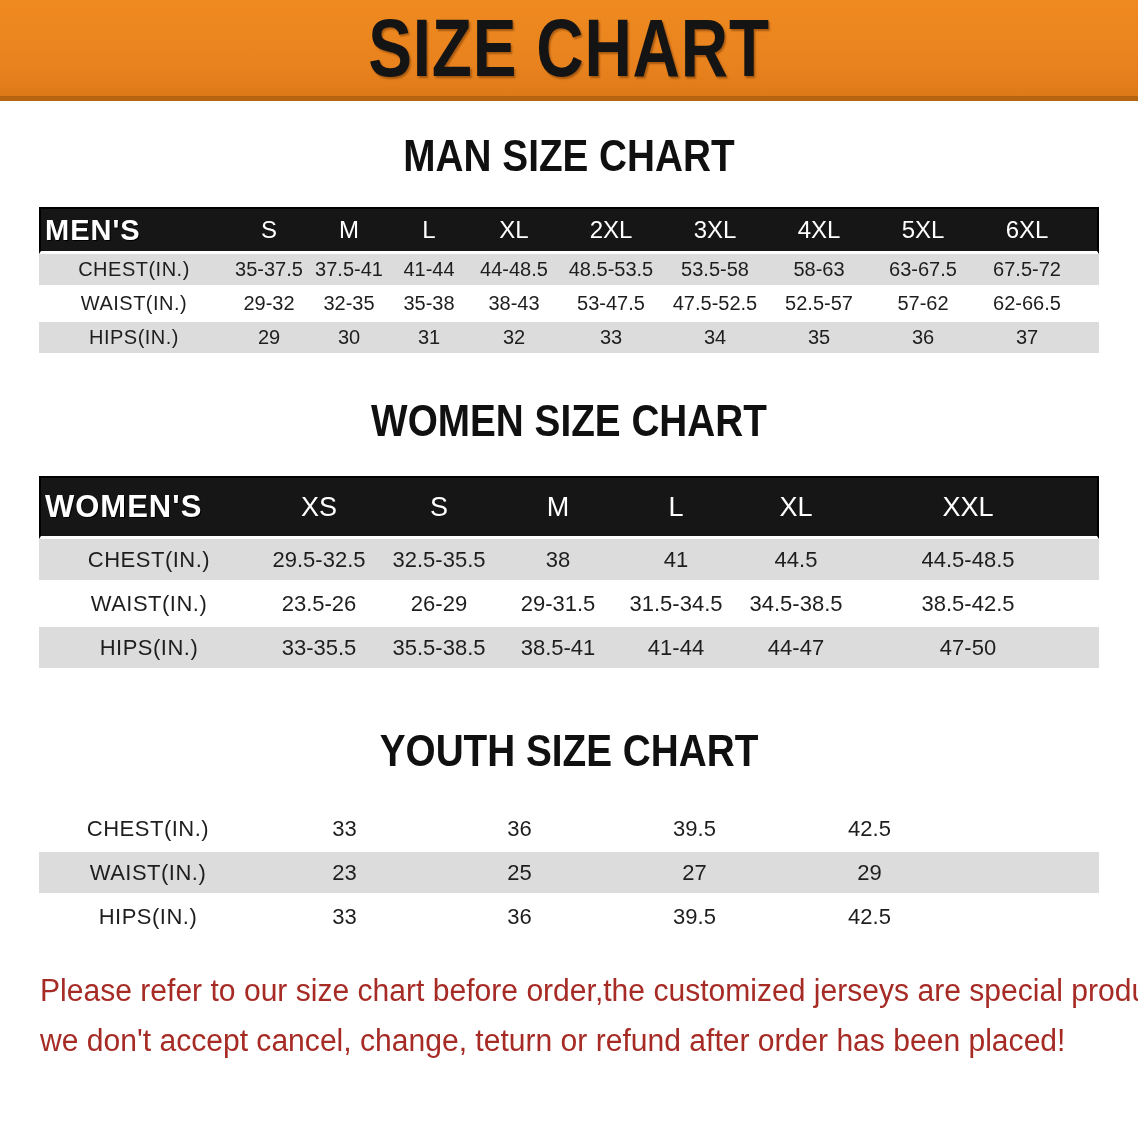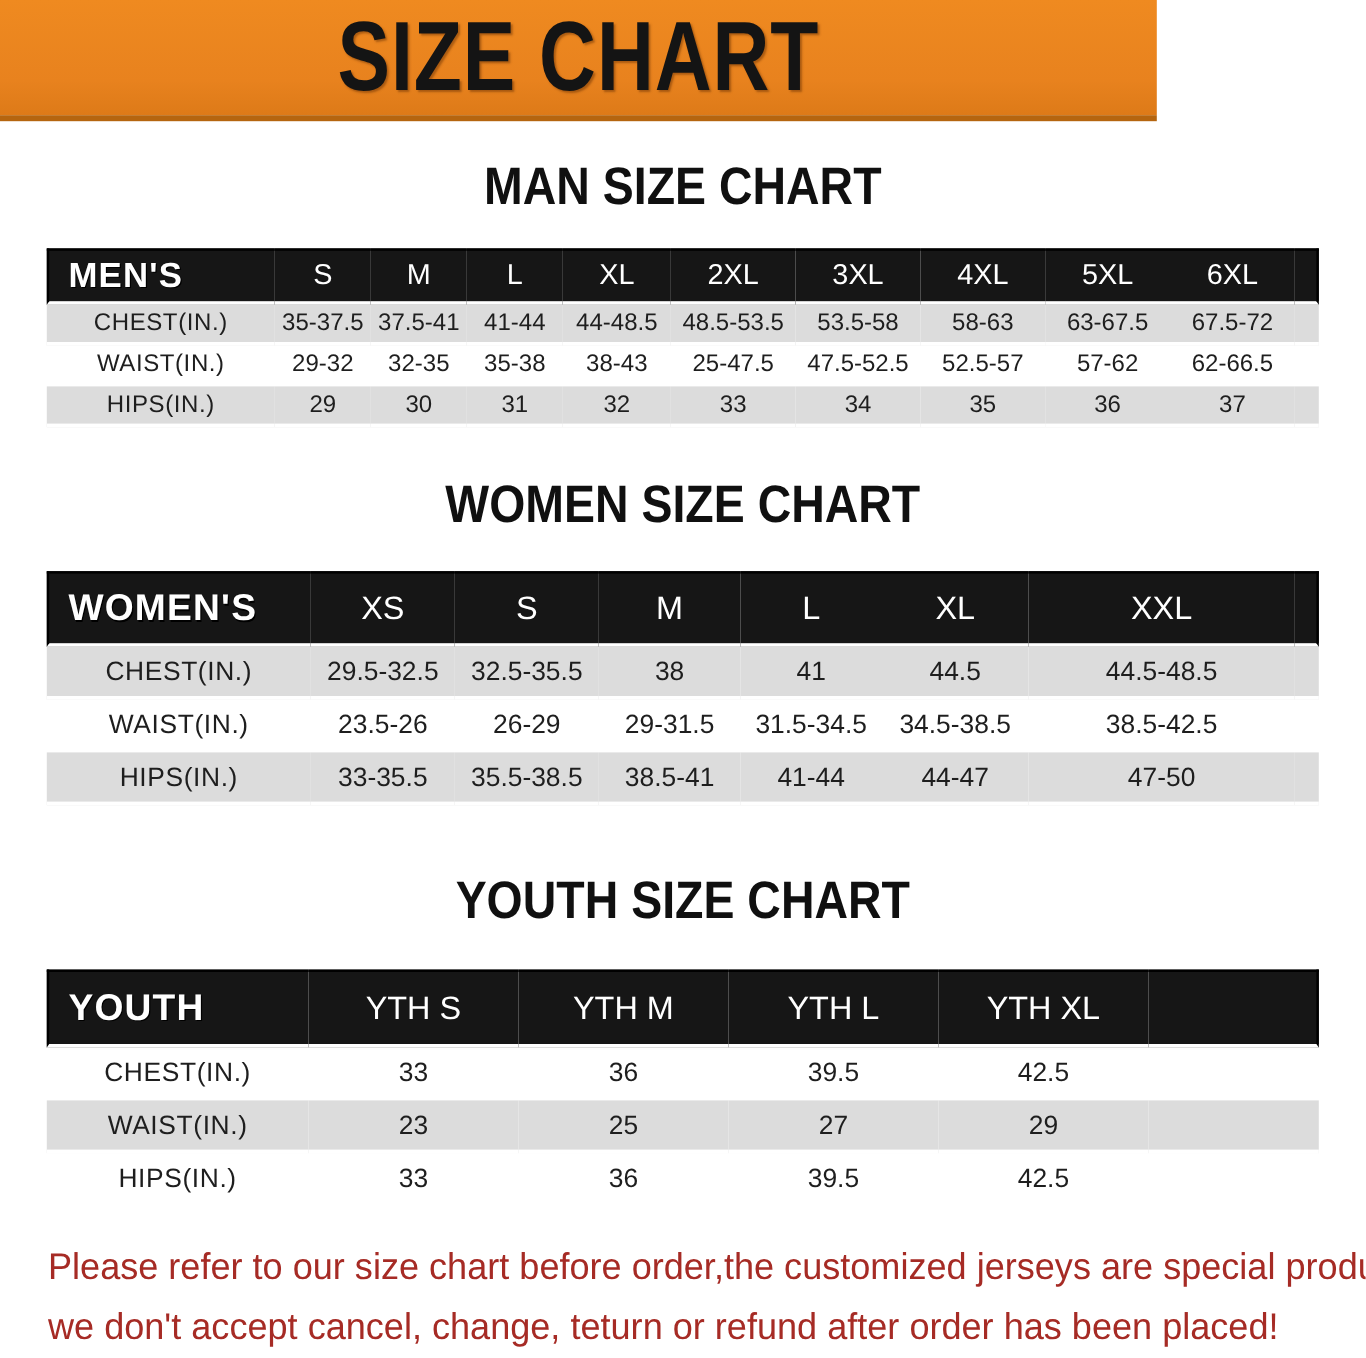--- a/index.html
+++ b/index.html
@@ -3,21 +3,21 @@
 <meta charset="utf-8">
 <style>
   html,body{margin:0;padding:0;background:#ffffff;}
   body{
     width:1138px;height:1132px;overflow:hidden;
     font-family:"Liberation Sans", sans-serif;
     -webkit-font-smoothing:antialiased;
   }
   
   .banner{
-    width:964px;height:96px;
+    width:1138px;height:96px;
     background:linear-gradient(180deg,#ef8a20 0%,#e8821e 70%,#dd7a18 100%);
     border-bottom:5px solid #b5650f;
     display:flex;align-items:center;justify-content:center;
   }
   .banner-title{
     font-size:82px;font-weight:800;letter-spacing:1px;
     color:#141414;
     transform:scaleX(0.80);transform-origin:center;
     text-shadow:2px 2px 2px rgba(90,40,0,0.45);
     white-space:nowrap;
@@ -45,21 +45,21 @@
     overflow:hidden;white-space:nowrap;
   }
   tr.head-row th{
     background:#161616;color:#ffffff;
     border-bottom:3px solid #ffffff;
     border-top:2px solid #000000;
   }
   tr.head-row th:first-child{border-left:2px solid #000;}
   tr.head-row th:last-child{border-right:2px solid #000;}
   tr.head-row .hlabel{
-    text-align:left;padding-left:16px;
+    text-align:left;padding-left:4px;
     font-size:29px;font-weight:800;letter-spacing:1px;
     text-shadow:1px 1px 0 #000;
   }
   tr.head-row .hsize{font-size:24px;font-weight:400;}
   .t-men  tr.head-row th{height:42px;}
   .t-wom  tr.head-row th{height:58px;margin-top:17px;}
   .t-yth  tr.head-row th{height:60px;}
   .t-wom  tr.head-row .hlabel,.t-yth tr.head-row .hlabel{font-size:31px;}
   .t-wom  tr.head-row .hsize,.t-yth tr.head-row .hsize{font-size:27px;text-align:center;}
   tr.data-row td{
@@ -131,21 +131,21 @@
     <td>63-67.5</td>
     <td>67.5-72</td>
     <td></td>
   </tr>
   <tr class="data-row white">
     <td class="rlabel">WAIST(IN.)</td>
     <td>29-32</td>
     <td>32-35</td>
     <td>35-38</td>
     <td>38-43</td>
-    <td>25-47.5</td>
+    <td>53-47.5</td>
     <td>47.5-52.5</td>
     <td>52.5-57</td>
     <td>57-62</td>
     <td>62-66.5</td>
     <td></td>
   </tr>
   <tr class="data-row gray">
     <td class="rlabel">HIPS(IN.)</td>
     <td>29</td>
     <td>30</td>
@@ -223,28 +223,20 @@
 <table class="size-table t-yth">
   <colgroup>
     <col style="width:218px">
       <col style="width:175px">
       <col style="width:175px">
     <col style="width:175px">
       <col style="width:175px">
       <col style="width:142px">
   </colgroup>
   <tbody>
-      <tr class="head-row">
-    <th class="hlabel">YOUTH</th>
-    <th class="hsize">YTH S</th>
-    <th class="hsize">YTH M</th>
-    <th class="hsize">YTH L</th>
-    <th class="hsize">YTH XL</th>
-    <th class="hsize"></th>
-  </tr>
   <tr class="data-row white">
     <td class="rlabel">CHEST(IN.)</td>
     <td>33</td>
     <td>36</td>
     <td>39.5</td>
     <td>42.5</td>
     <td></td>
   </tr>
   <tr class="data-row gray">
     <td class="rlabel">WAIST(IN.)</td>

